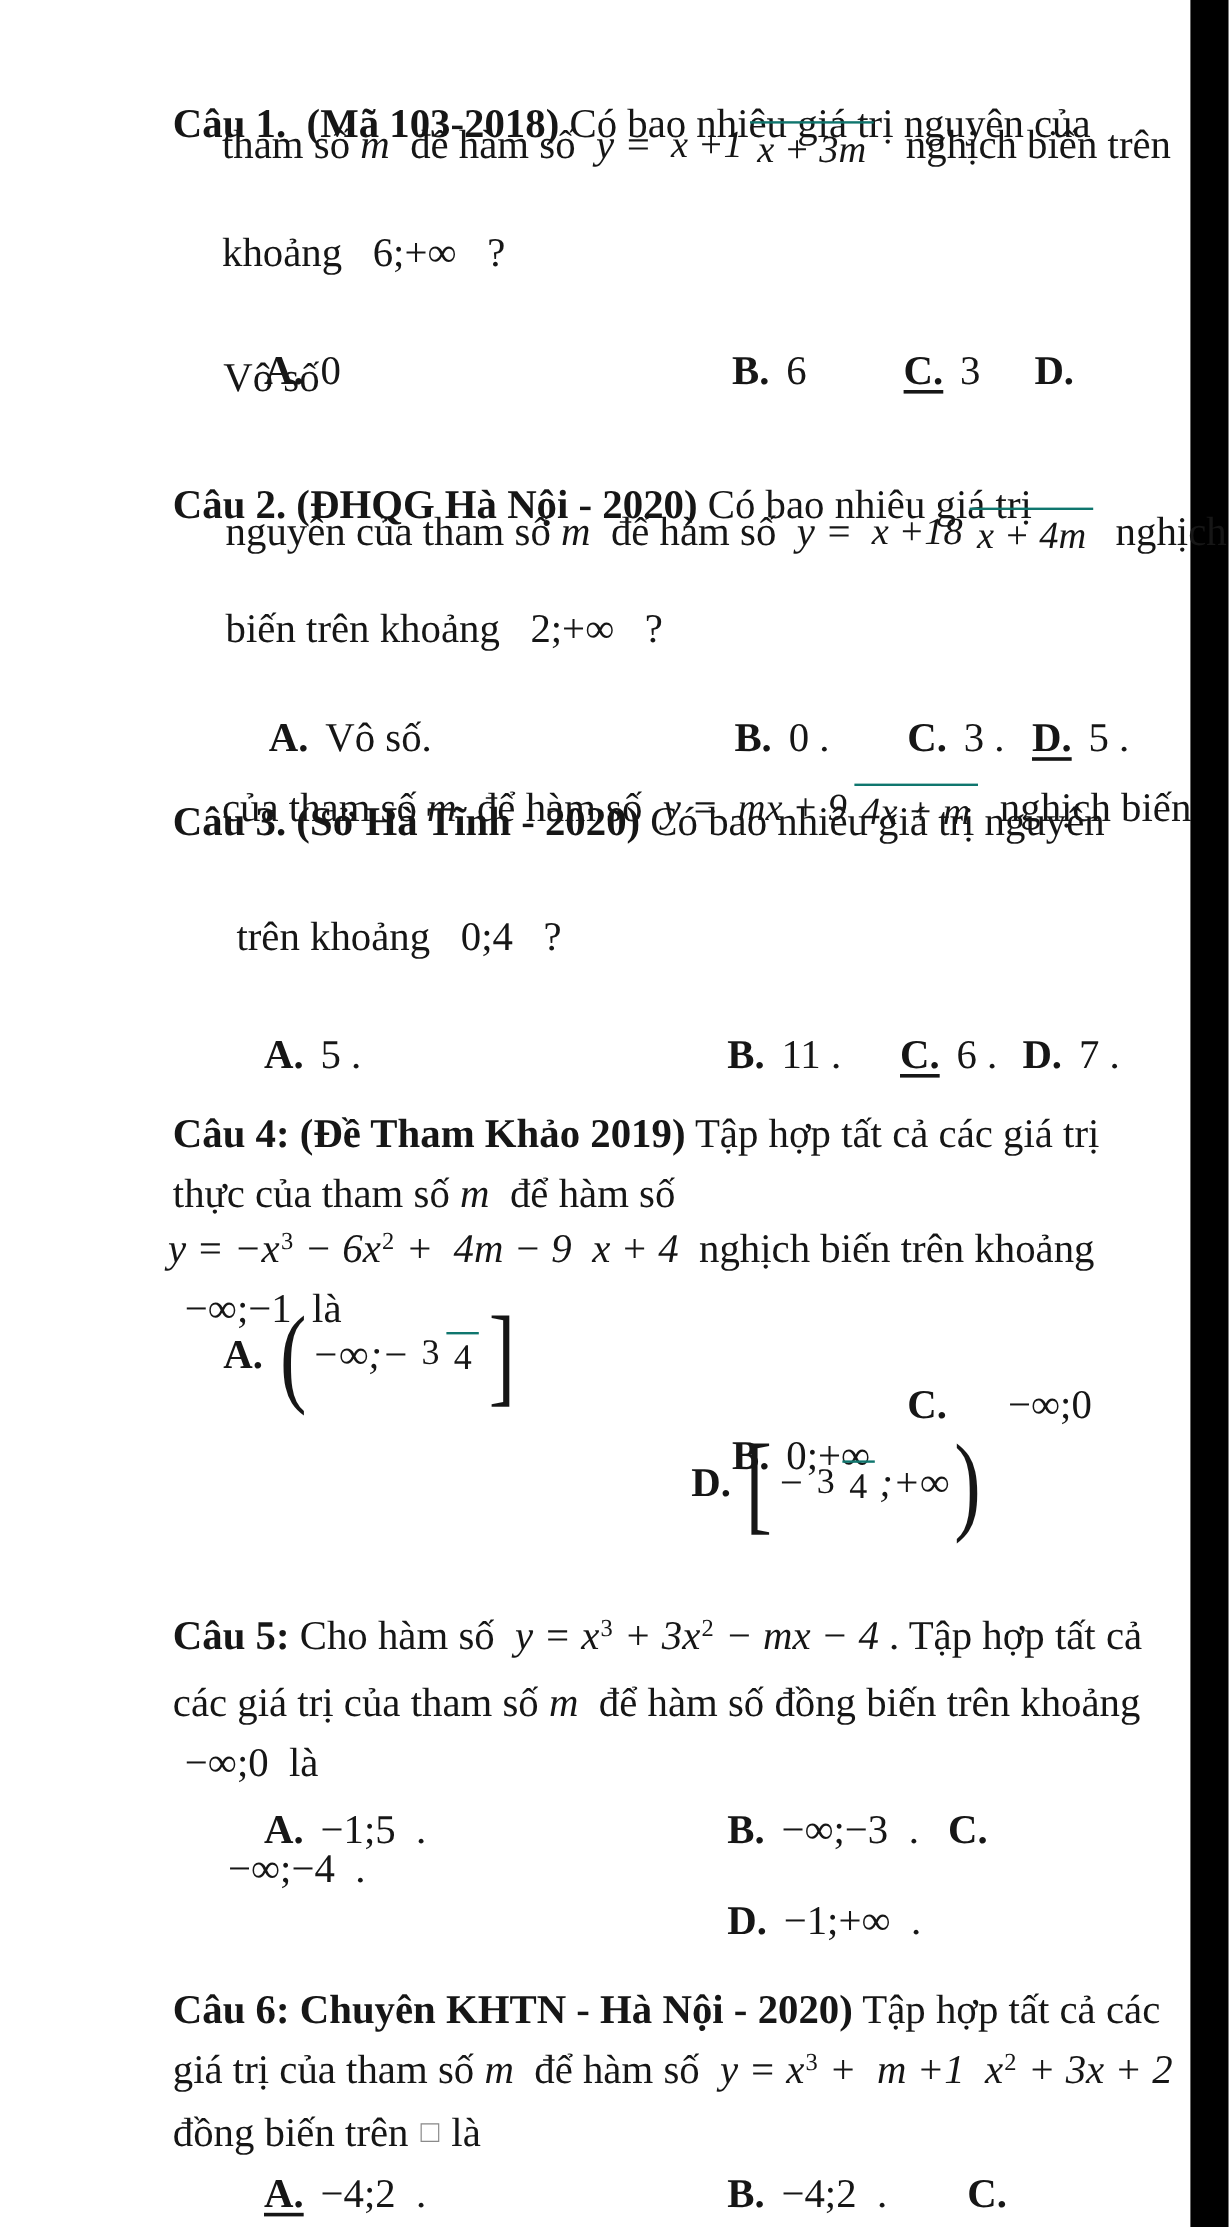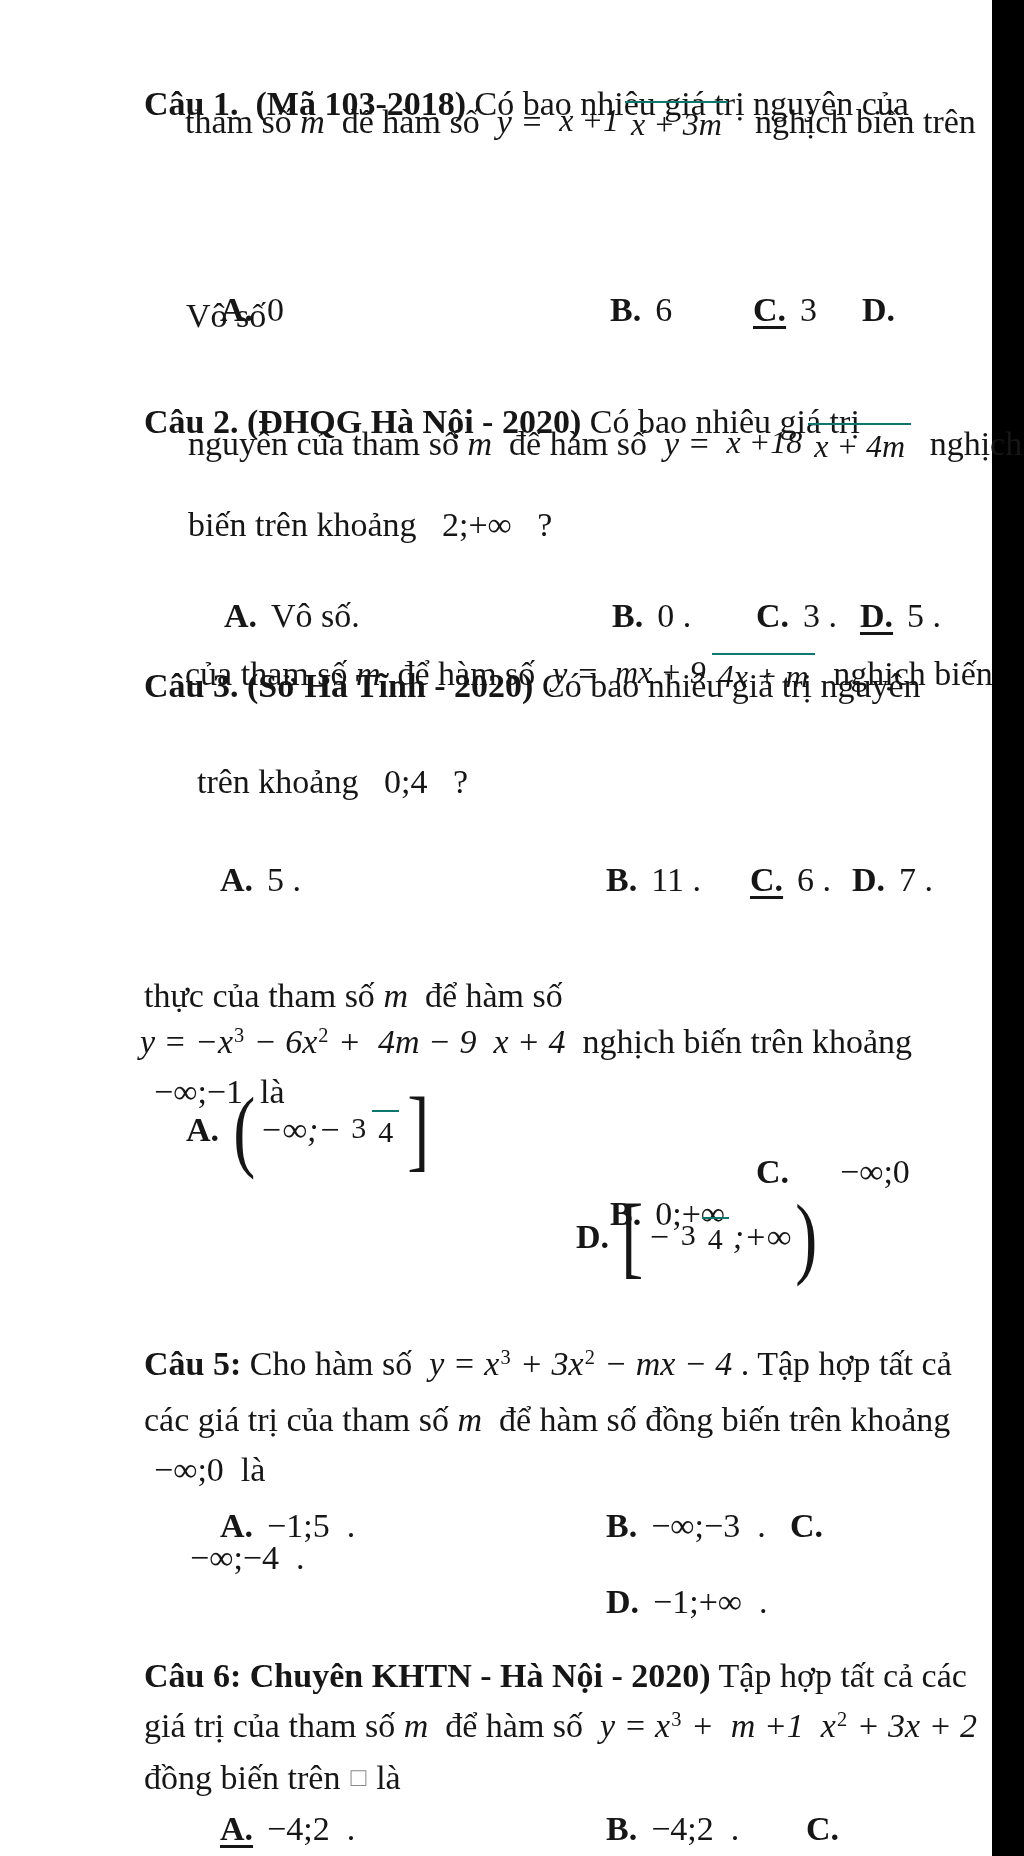--- a/index.html
+++ b/index.html
@@ -36,20 +36,21 @@
     <span class="t">tham số </span>
     <span class="t i">m</span>
     <span class="t">  để hàm số  </span>
     <span class="t i">y =</span>
     <span class="frac">
       <span class="num t i">x +1</span>
       <span class="den t i">x + 3m</span>
     </span>
     <span class="t">  nghịch biến trên</span>
   </div>
+  <div class="ln" style="left:185px;top:190px;">khoảng   6;+∞   ?</div>
   <div class="ln" style="left:186px;top:244px;">
     <span class="t b">A.</span><span class="t ot">0</span>
   </div>
   <div class="ln" style="left:576px;top:244px;">
     <span class="t b">B.</span><span class="t ot">6</span>
   </div>
   <div class="ln" style="left:719px;top:244px;">
     <span class="t b ul">C.</span><span class="t ot">3</span>
   </div>
   <div class="ln" style="left:828px;top:244px;">
@@ -106,20 +107,23 @@
   <div class="ln" style="left:572px;top:814px;text-align:center;">
     <span class="t b">B.</span><span class="t ot">11 .</span>
   </div>
   <div class="ln" style="left:716px;top:814px;">
     <span class="t b ul">C.</span><span class="t ot">6 .</span>
   </div>
   <div class="ln" style="left:818px;top:814px;">
     <span class="t b">D.</span><span class="t ot">7 .</span>
   </div>
 
+  <div class="ln" style="left:110px;top:880px;">
+    <span class="t b">Câu 4: (Đề Tham Khảo 2019)</span><span class="t"> Tập hợp tất cả các giá trị</span>
+  </div>
   <div class="ln" style="left:110px;top:930px;">
     <span class="t">thực của tham số </span><span class="t i">m</span><span class="t">  để hàm số</span>
   </div>
   <div class="ln" style="left:106px;top:976px;">
     <span class="t i">y = −x</span><span class="sup t">3</span><span class="t i"> − 6x</span><span class="sup t">2</span><span class="t i"> +  4m − 9  x + 4</span><span class="t">  nghịch biến trên khoảng</span>
   </div>
   <div class="ln" style="left:120px;top:1026px;">
     <span class="t">−∞;−1</span><span class="t">  là</span>
   </div>
   <div class="ln fx" style="left:186px;top:1074px;height:112px;">

